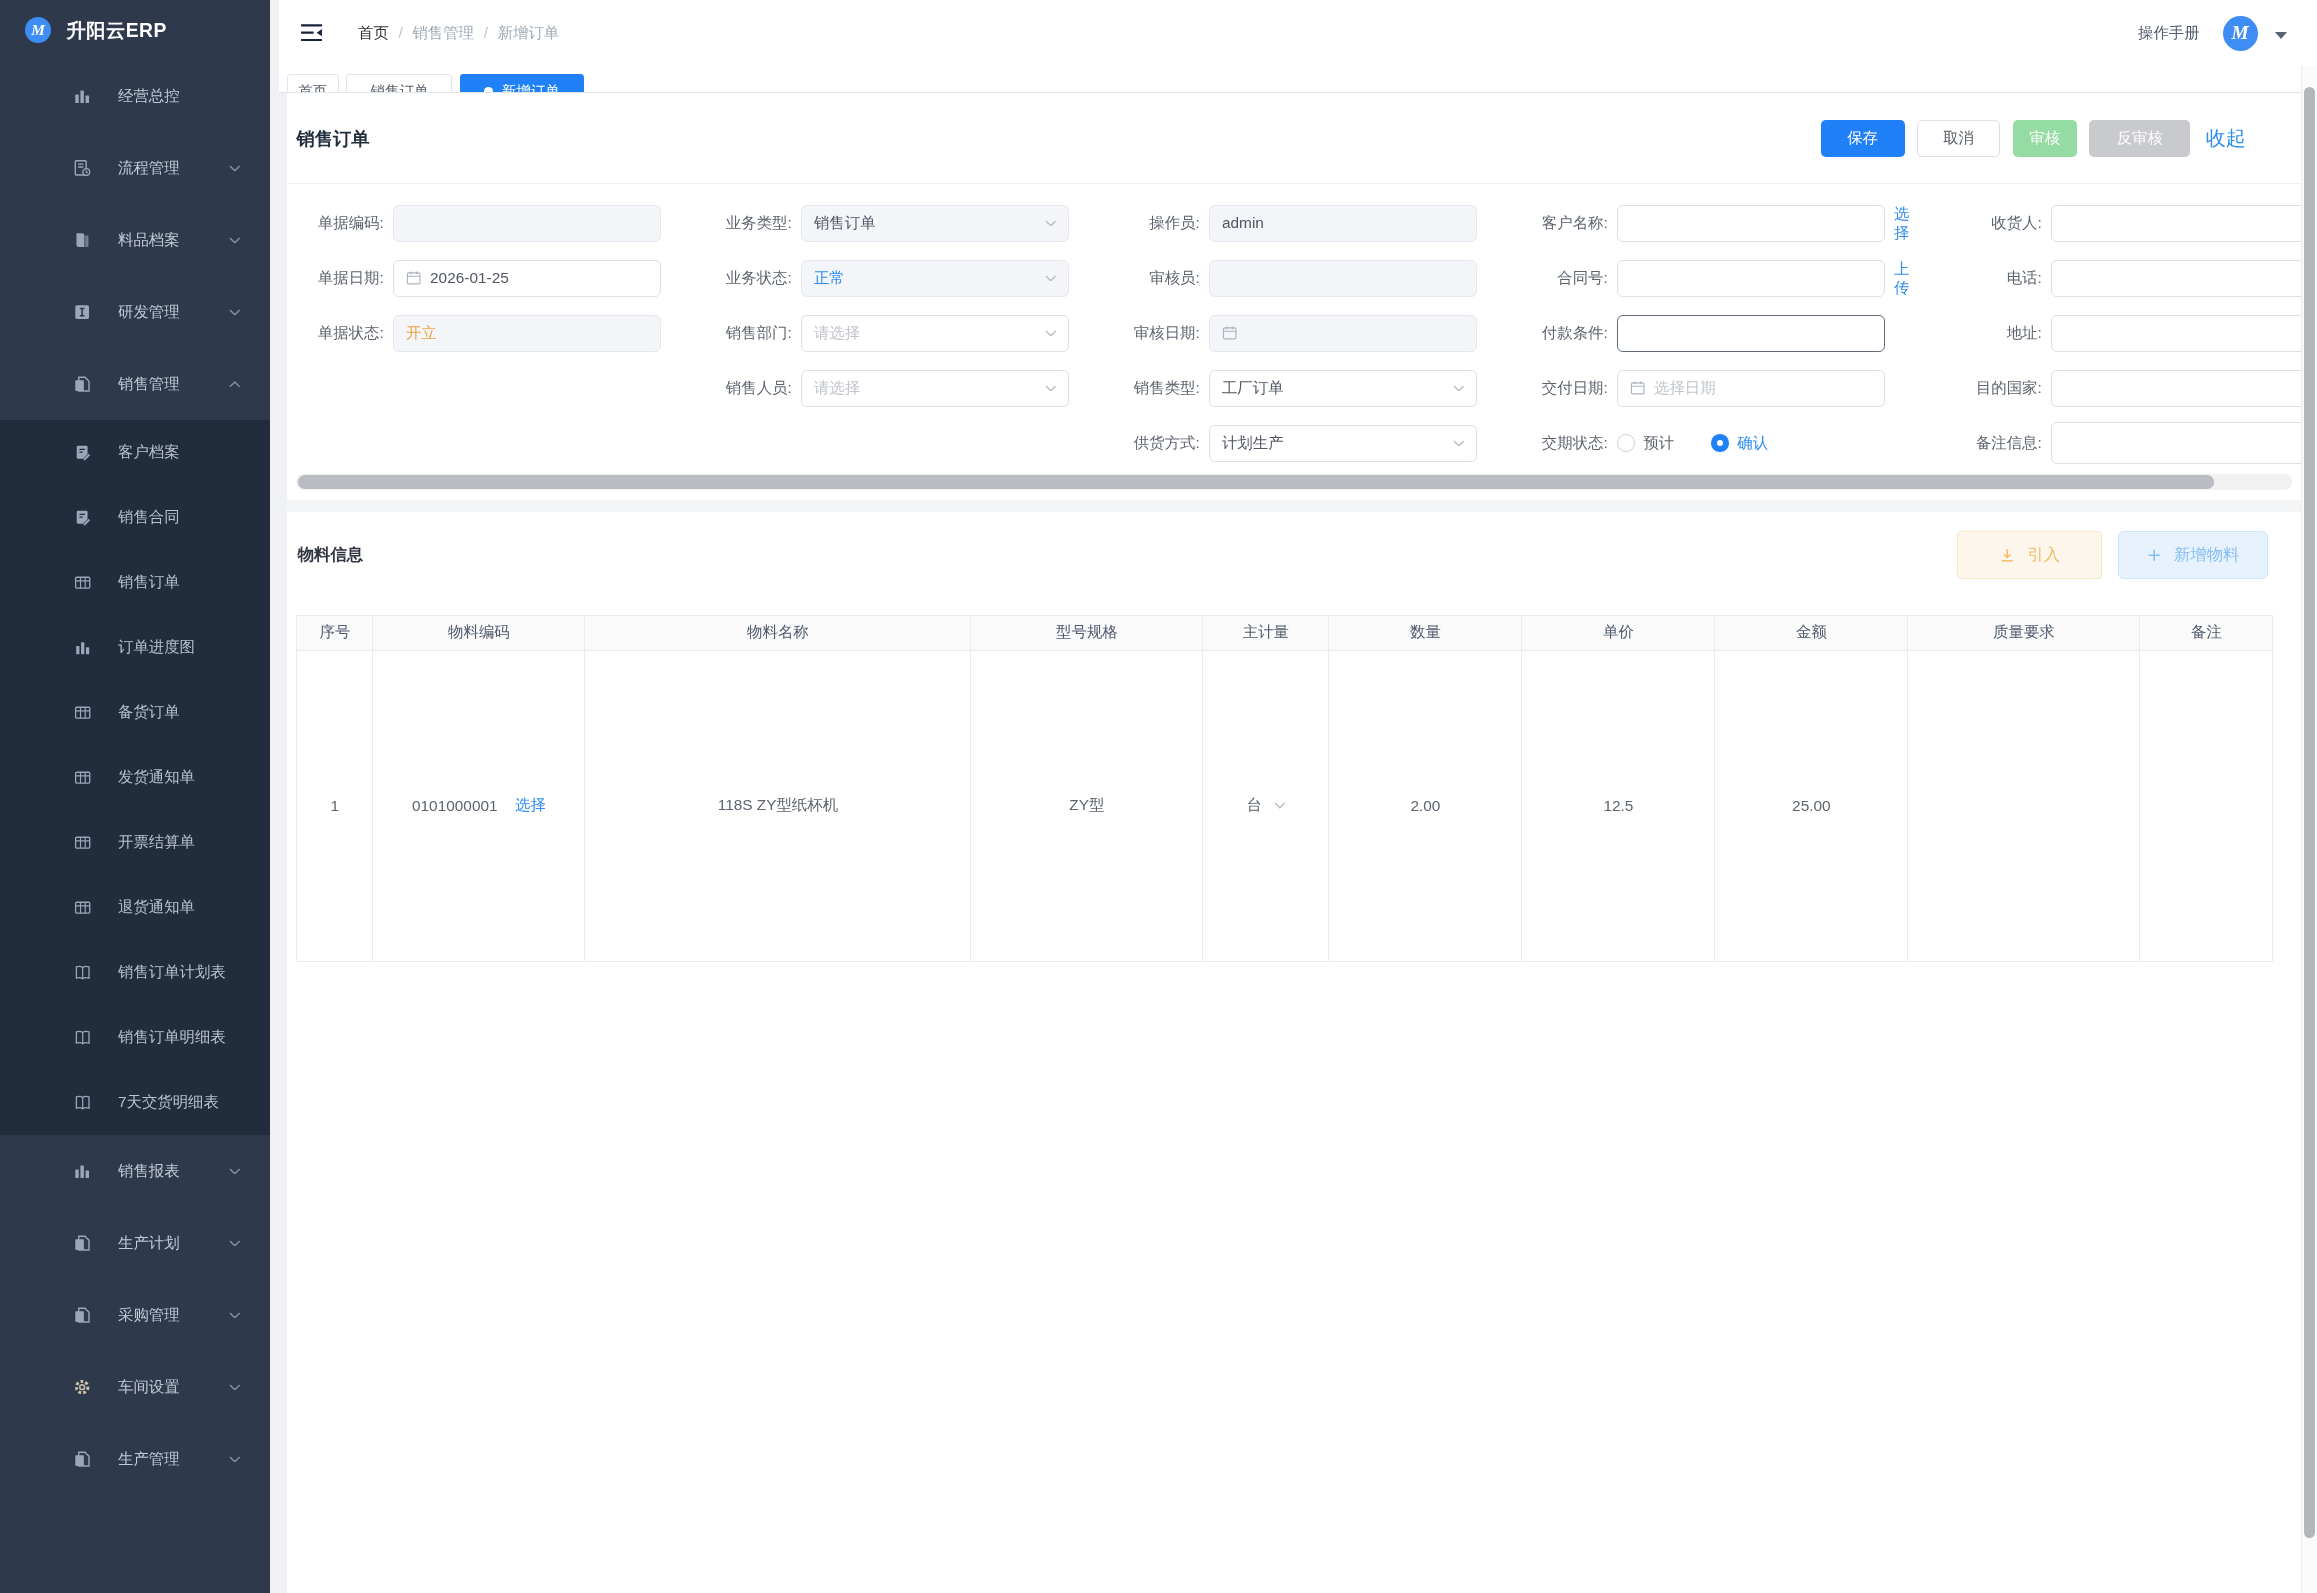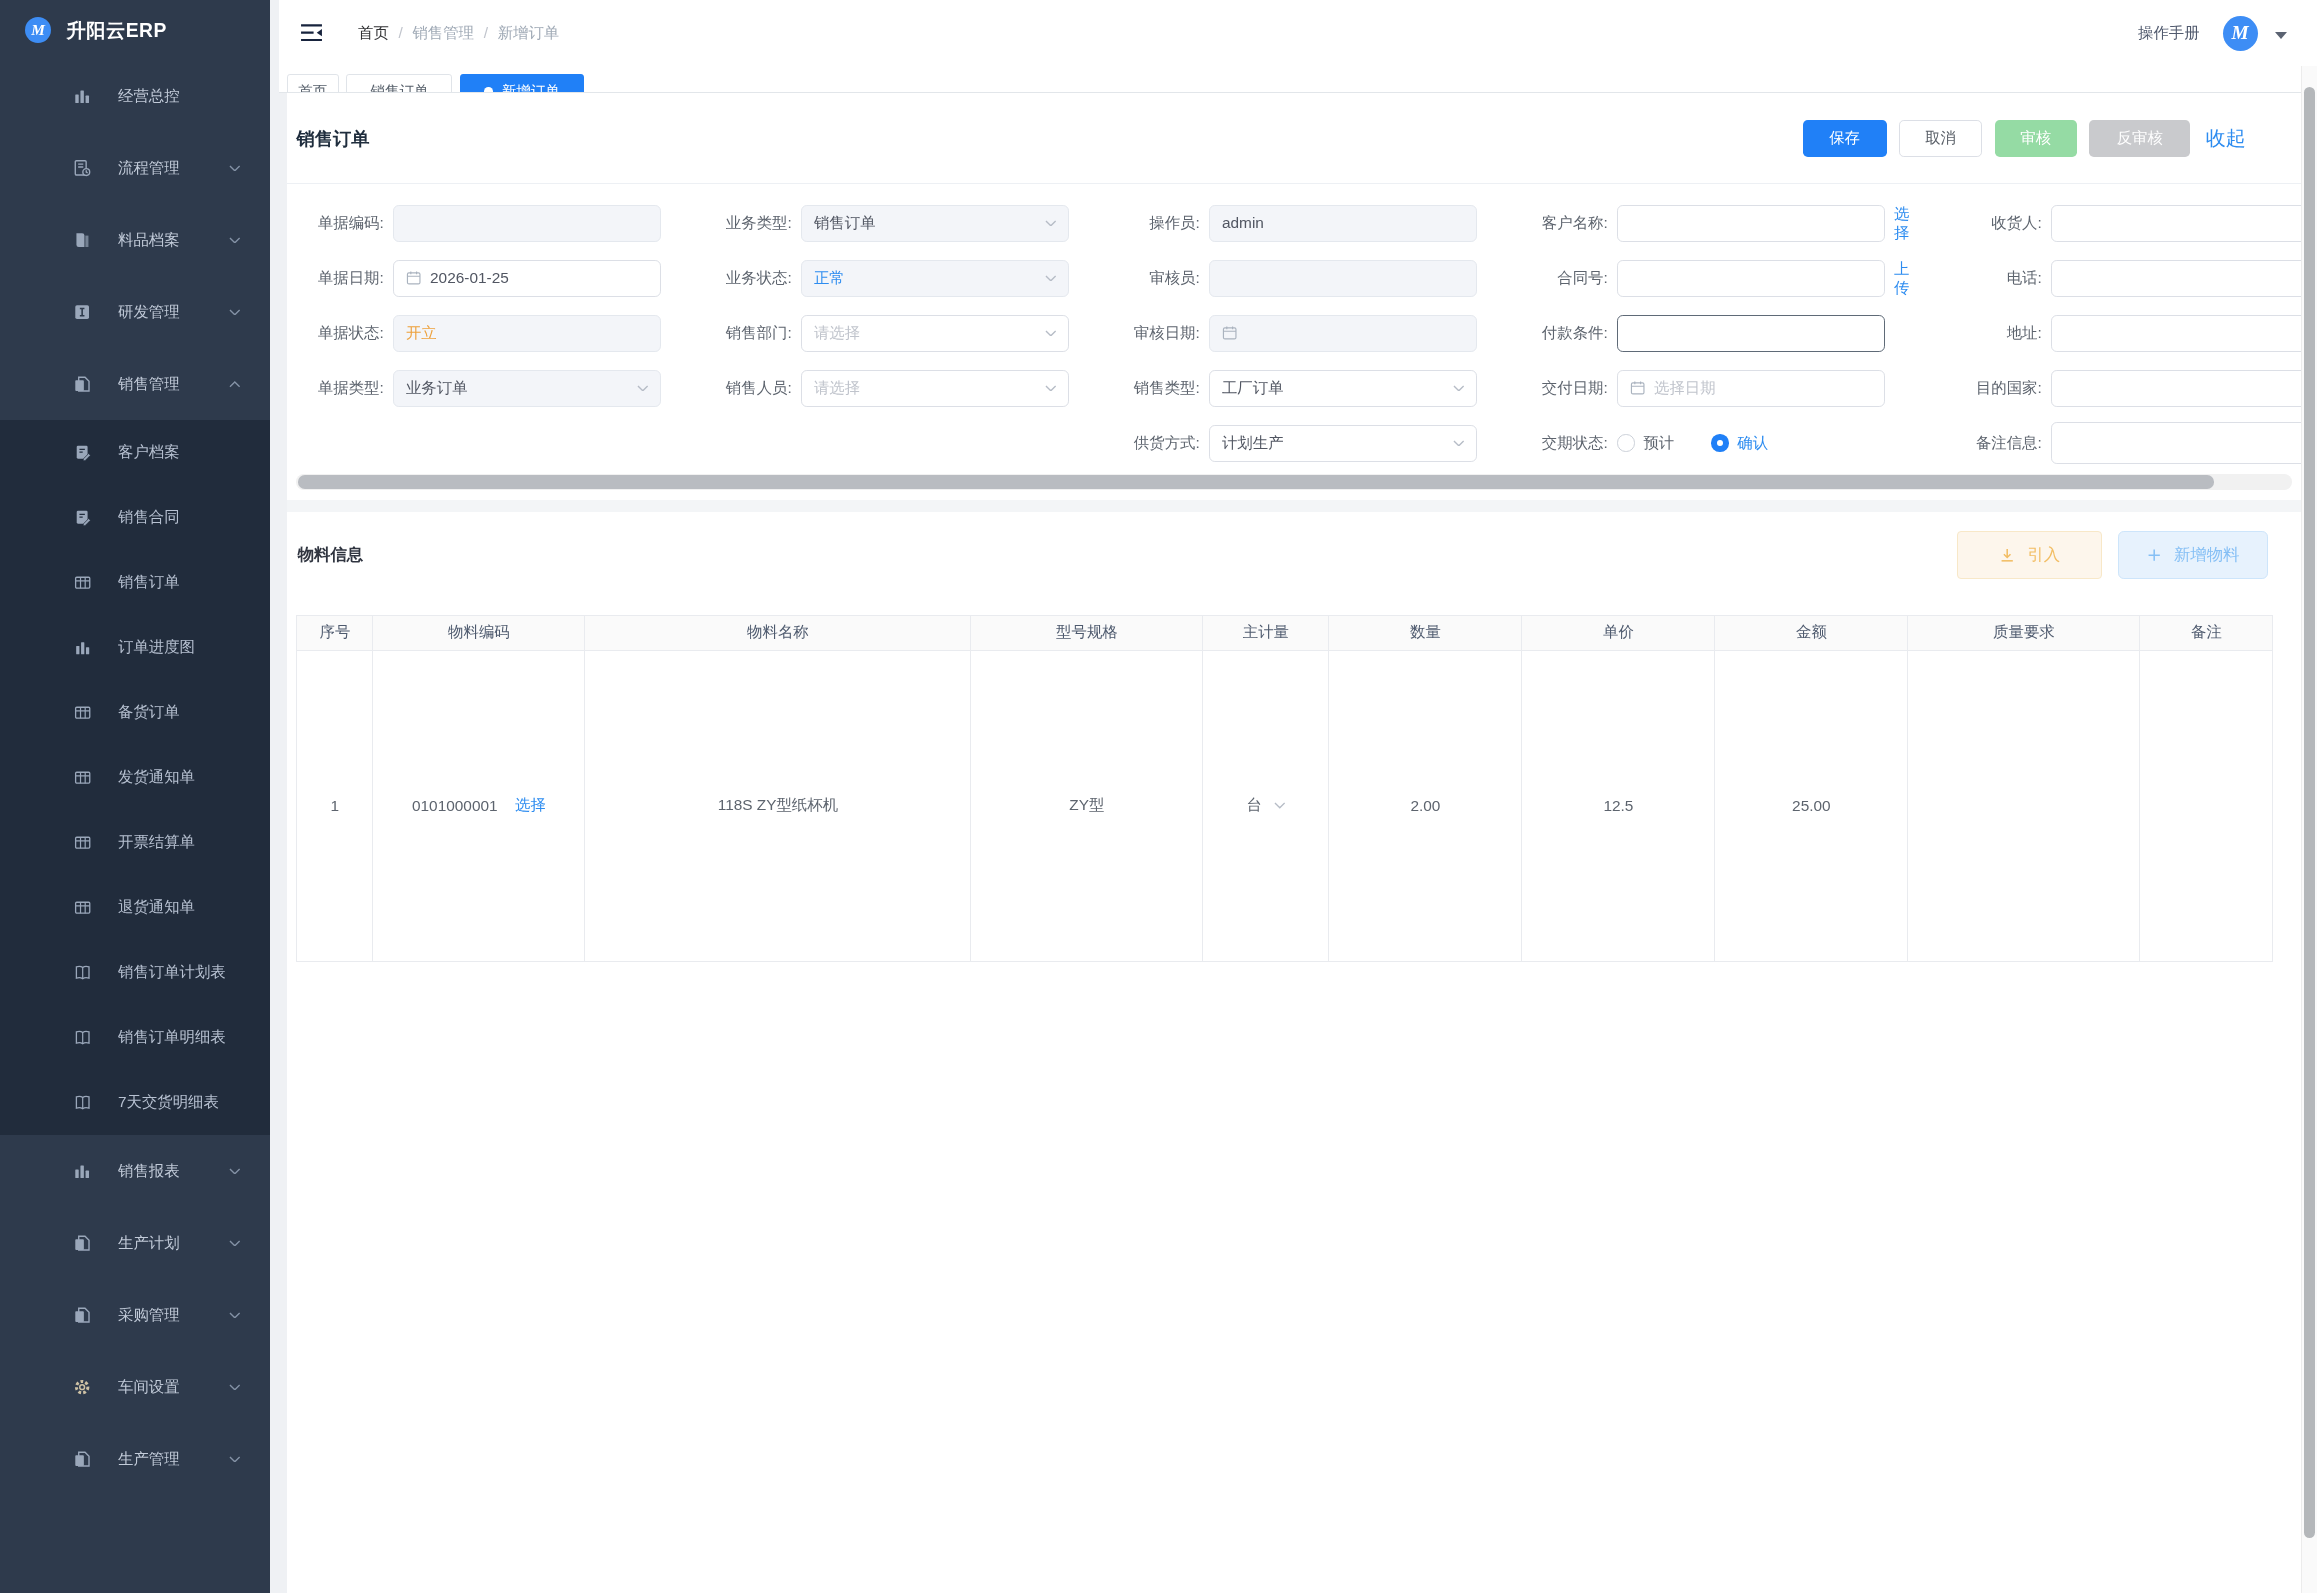--- a/index.html
+++ b/index.html
@@ -57,21 +57,21 @@
 
   
   .panel { margin-left:7.7px; width:2015px; height:1500px; background:#fff; }
   .panel-head { height:91px; display:flex; align-items:center; padding:0 56px 0 9.7px;
     border-bottom:1px solid #edf0f4; }
   .panel-title { font-size:18.3px; font-weight:bold; color:#1f2d3d; }
   .btn { height:37px; border-radius:4.8px; font-size:15.4px; display:flex; align-items:center;
     justify-content:center; cursor:pointer; border:1px solid transparent; }
   .btn-save { width:84px; background:#2080f7; color:#fff; margin-left:auto; }
   .btn-cancel { width:83px; background:#fff; color:#5a6068; border-color:#dcdfe6; margin-left:12.6px; }
-  .btn-audit { width:82px; background:#95dba4; color:#fff; margin-left:12.6px; }
+  .btn-audit { width:64px; background:#95dba4; color:#fff; margin-left:12.6px; }
   .btn-unaudit { width:101px; background:#c9cacd; color:#fff; margin-left:12.6px; }
   .collapse-link { color:#2d8cf0; font-size:20px; margin-left:15.4px; cursor:pointer; }
 
   
   .form-area { padding:11.6px 0 0 9.7px; display:flex; }
   .fcol { display:flex; flex-direction:column; }
   .fcell { height:55px; display:flex; align-items:center; }
   .flabel { width:97px; text-align:right; padding-right:9.7px; font-size:15.4px; color:#5d646e;
     flex:none; line-height:1.15; }
   .ipt { width:268px; height:37px; border:1px solid #dcdfe6; border-radius:5.8px; background:#fff;
@@ -456,31 +456,20 @@
                 </svg>
               </span>
             <span>2026-01-25</span>
           </div>
         </div>
         <div class="fcell">
           <span class="flabel">单据状态:</span>
           <div class="ipt dis">
               <span class="val-orange">开立</span>
             </div>
-        </div>
-        <div class="fcell">
-          <span class="flabel">单据类型:</span>
-          <div class="ipt dis">
-            <span>业务订单</span>
-            <span class="chev">
-                <svg width="11.6" height="6.8" viewBox="0 0 12 7" fill="none" stroke="currentColor" stroke-width="1.4">
-                  <path d="M1 1l5 5 5-5"></path>
-                </svg>
-              </span>
-          </div>
         </div>
       </div>
 
       <div class="gap"></div>
 
       <div class="fcol">
         <div class="fcell">
           <span class="flabel">业务类型:</span>
           <div class="ipt dis">
             <span>销售订单</span>

